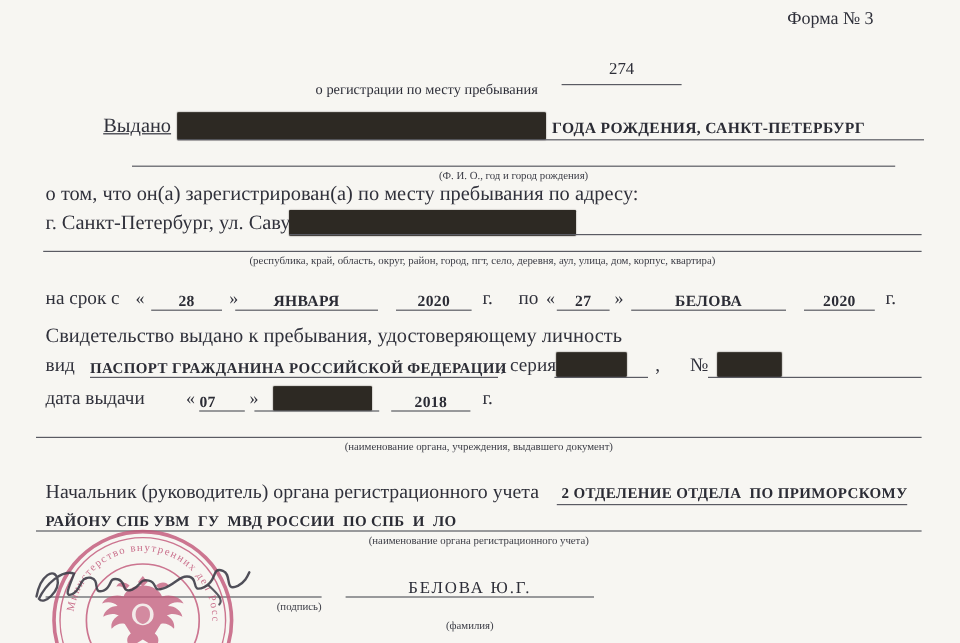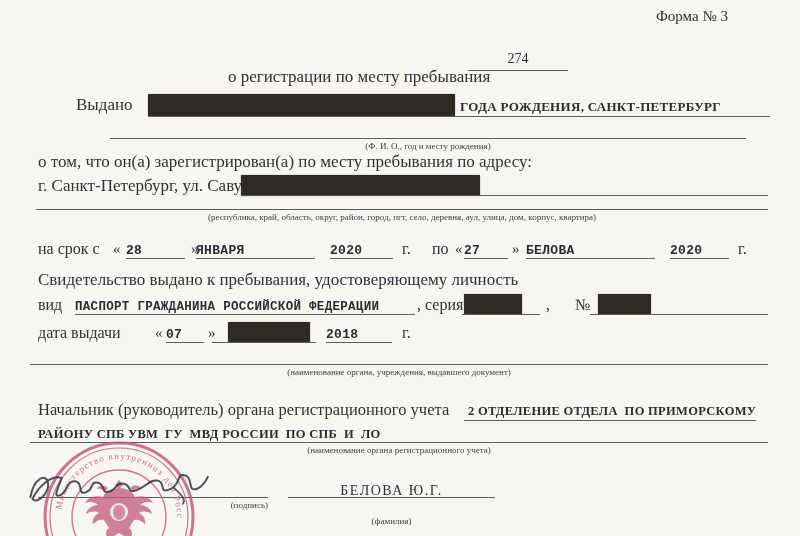--- a/index.html
+++ b/index.html
@@ -6,50 +6,50 @@
   .page{
     position:relative;width:800px;height:536px;overflow:hidden;
     background:#f7f6f2;
     font-family:"Liberation Serif","DejaVu Serif",serif;
     color:#31323c;
   }
   .abs{position:absolute;}
   .lbl{font-size:17px;color:#30313b;white-space:pre;}
   .lbl-sm{font-size:16px;color:#30313b;white-space:pre;}
   .filled{font-weight:bold;font-size:12.5px;color:#2b2c35;letter-spacing:.3px;white-space:pre;}
-  .filled-c{font-family:Liberation Mono, monospace;}
+  .filled-c{text-align:center;}
   .caption{font-size:9px;color:#3c3d46;text-align:center;white-space:nowrap;}
   .rule{border-bottom:1px solid #5a5b63;height:0;}
   .redact{background:#2d2923;border-radius:1px;box-shadow:0 0 1px #2d2923;}
   .quote{font-size:15px;color:#30313b;}
   .title{font-size:20px;letter-spacing:2px;color:#2e2f39;}
-  .subtitle{font-size:17px;color:#2e2f39;}
+  .subtitle{font-size:12px;color:#2e2f39;margin-left:35px;}
   .num{font-size:14px;color:#2e2f39;text-align:center;}
   .name{font-size:14px;letter-spacing:1.5px;color:#2e2f39;text-align:center;}
   .formno{font-size:15px;color:#2e2f39;text-align:right;}
   .stamp-svg{pointer-events:none;}
 </style>
 </head>
 <body>
 
 <div class="page">
 
   <div class="abs formno" style="left:656px;top:8px;">Форма № 3</div>
 
   <div class="abs num" style="left:468px;top:51px;width:100px;">274</div>
   <div class="abs rule" style="left:468px;top:70px;width:100px;"></div>
   <div class="abs subtitle" style="left:228px;top:67px;">о регистрации по месту пребывания</div>
 
-  <div class="abs lbl" style="left:76px;top:95px;">Выдано</div>
+  <div class="abs lbl" style="left:86px;top:95px;text-decoration:underline;">Выдано</div>
   <div class="abs redact" style="left:148px;top:94px;width:307px;height:22px;"></div>
   <div class="abs filled" style="left:460px;top:99px;font-size:13px;">ГОДА РОЖДЕНИЯ, САНКТ-ПЕТЕРБУРГ</div>
   <div class="abs rule" style="left:148px;top:116px;width:622px;"></div>
 
   <div class="abs rule" style="left:110px;top:138px;width:636px;"></div>
-  <div class="abs caption" style="left:110px;top:141px;width:636px;">(Ф. И. О., год и месту рождения)</div>
+  <div class="abs caption" style="left:110px;top:141px;width:636px;">(Ф. И. О., год и город рождения)</div>
 
   <div class="abs lbl" style="left:38px;top:152px;">о том, что он(а) зарегистрирован(а) по месту пребывания по адресу:</div>
 
   <div class="abs lbl" style="left:38px;top:176px;">г. Санкт-Петербург, ул. Савушкина, дом</div>
   <div class="abs redact" style="left:241px;top:175px;width:239px;height:21px;"></div>
   <div class="abs rule" style="left:241px;top:195px;width:527px;"></div>
 
   <div class="abs rule" style="left:36px;top:209px;width:732px;"></div>
   <div class="abs caption" style="left:36px;top:212px;width:732px;">(республика, край, область, округ, район, город, пгт, село, деревня, аул, улица, дом, корпус, квартира)</div>
 
@@ -82,21 +82,21 @@
   <div class="abs lbl-sm" style="left:417px;top:296px;">, серия</div>
   <div class="abs redact" style="left:464px;top:294px;width:58px;height:20px;"></div>
   <div class="abs rule" style="left:462px;top:314px;width:78px;"></div>
   <div class="abs lbl-sm" style="left:546px;top:296px;">,</div>
   <div class="abs lbl-sm" style="left:575px;top:296px;">№</div>
   <div class="abs redact" style="left:598px;top:294px;width:53px;height:20px;"></div>
   <div class="abs rule" style="left:590px;top:314px;width:178px;"></div>
 
   <div class="abs lbl-sm" style="left:38px;top:324px;">дата выдачи</div>
   <div class="abs quote" style="left:155px;top:325px;">«</div>
-  <div class="abs filled filled-c" style="left:166px;top:327px;width:38px;font-size:13px;">07</div>
+  <div class="abs filled filled-c" style="left:154px;top:327px;width:38px;font-size:13px;">07</div>
   <div class="abs rule" style="left:166px;top:342px;width:38px;"></div>
   <div class="abs quote" style="left:208px;top:325px;">»</div>
   <div class="abs redact" style="left:228px;top:322px;width:82px;height:20px;"></div>
   <div class="abs rule" style="left:212px;top:342px;width:104px;"></div>
   <div class="abs filled filled-c" style="left:326px;top:327px;width:66px;font-size:13px;">2018</div>
   <div class="abs rule" style="left:326px;top:342px;width:66px;"></div>
   <div class="abs lbl-sm" style="left:402px;top:324px;">г.</div>
 
   <div class="abs rule" style="left:30px;top:364px;width:738px;"></div>
   <div class="abs caption" style="left:30px;top:367px;width:738px;">(наименование органа, учреждения, выдавшего документ)</div>

